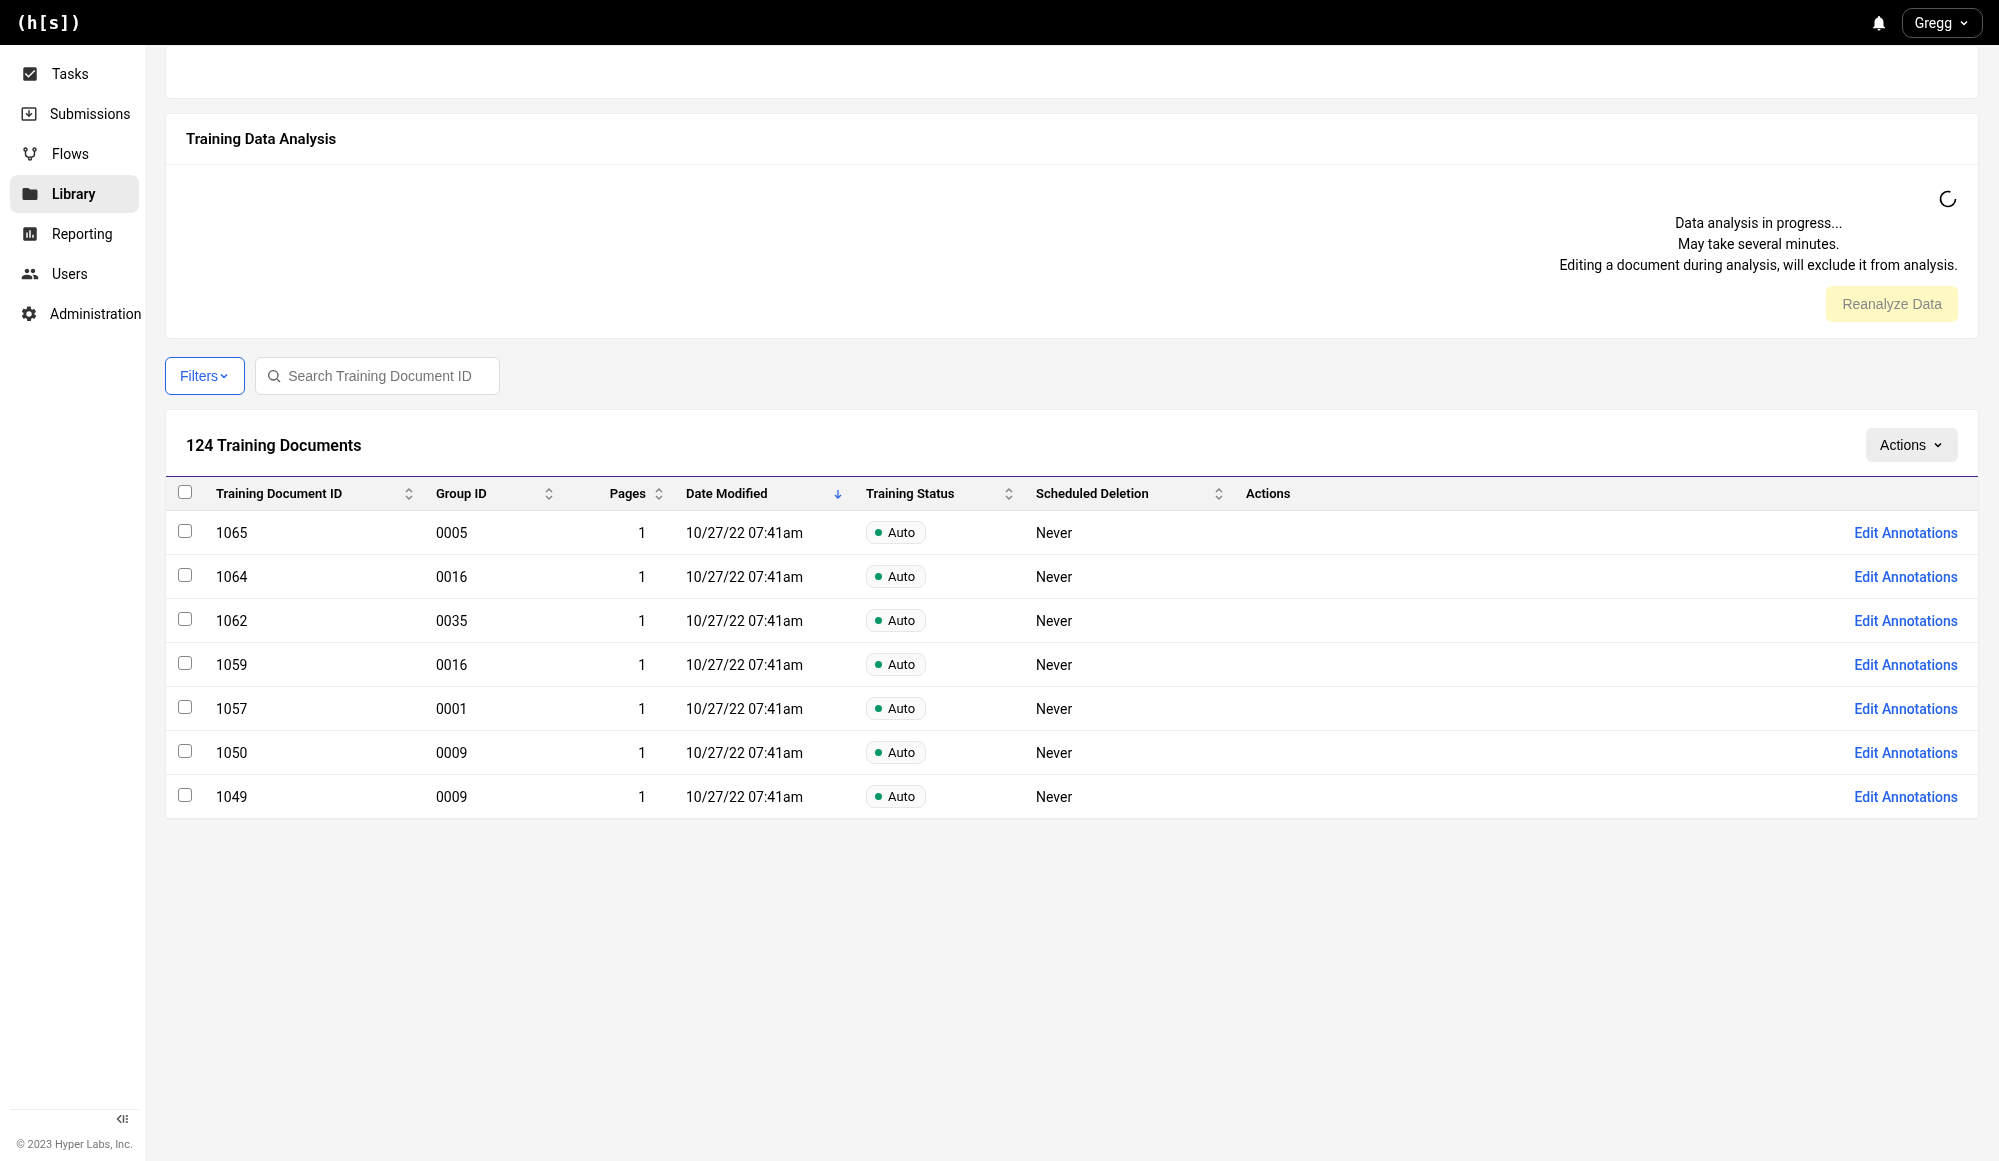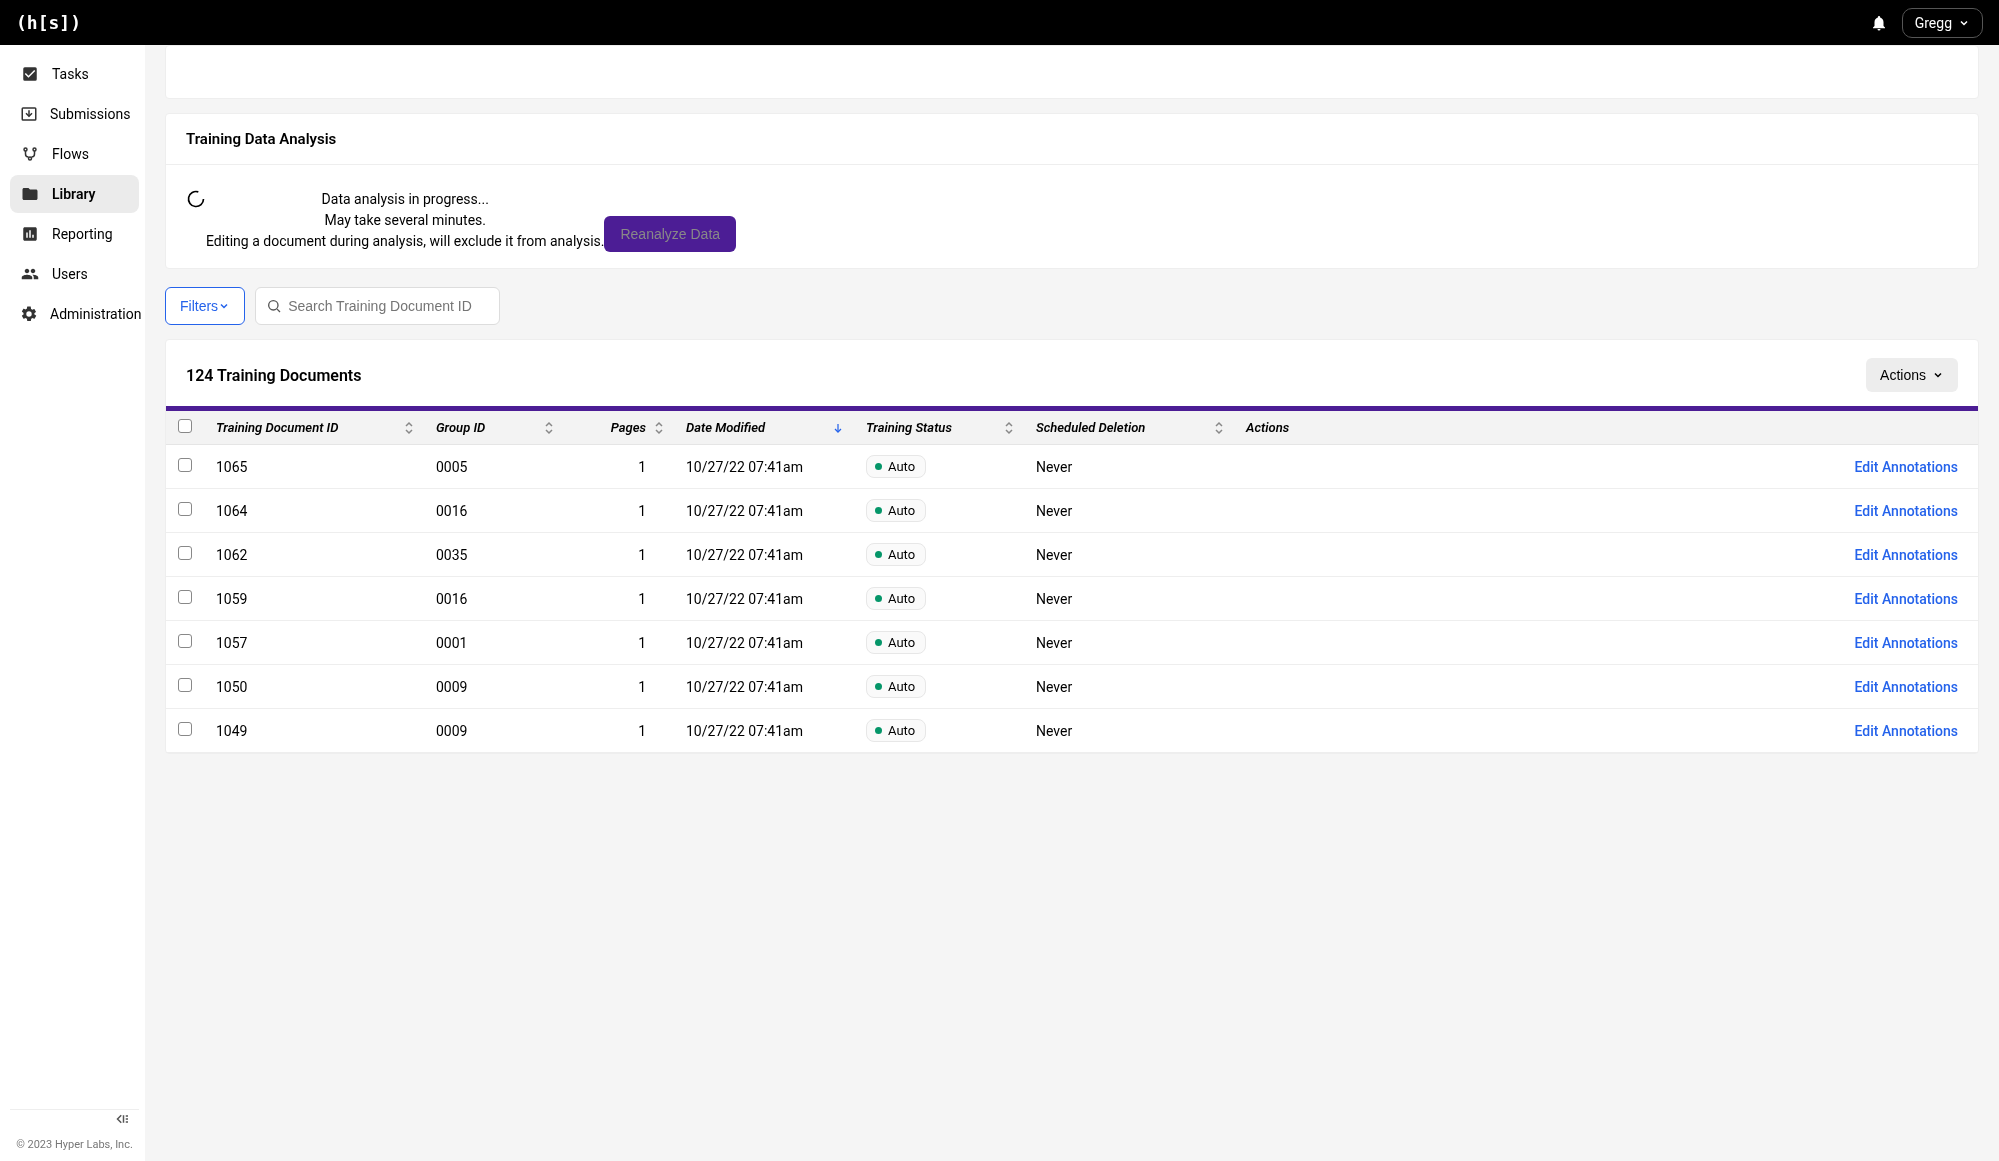--- a/index.html
+++ b/index.html
@@ -24,46 +24,46 @@
 .sidebar-footer .copyright { font-size: 11px; color: #777; align-self: center; }
 
 
 .main { flex: 1; overflow-y: auto; padding: 0 20px 20px 20px; }
 
 
 .card { background: #fff; border-radius: 4px; margin-top: 14px; border: 1px solid #eee; }
 .card-header { padding: 16px 20px; font-weight: 600; font-size: 15px; border-bottom: 1px solid #eee; }
 
 
-.analysis-body { display: flex; flex-direction: row; align-items: flex-start; padding: 24px 20px 16px 20px; }
+.analysis-body { display: flex; flex-direction: column; align-items: flex-end; padding: 24px 20px 16px 20px; }
 .spinner-row { margin-bottom: 4px; }
 .analysis-text { text-align: center; line-height: 1.5; font-size: 14px; }
 .reanalyze-row { align-self: flex-end; margin-top: 10px; }
-.btn-secondary { background: #4c1d95; border: none; border-radius: 6px; padding: 10px 16px; font-size: 14px; font-weight: 500; cursor: pointer; }
+.btn-secondary { background: #fef9c3; border: none; border-radius: 6px; padding: 10px 16px; font-size: 14px; font-weight: 500; cursor: pointer; }
 .btn-secondary:disabled { color: #888; }
 
 
 .filter-row { display: flex; gap: 10px; margin-top: 18px; }
 .btn-outline-primary { background: #fff; border: 1.5px solid #2563eb; color: #2563eb; border-radius: 6px; padding: 8px 14px; font-size: 14px; font-weight: 500; display: flex; align-items: center; cursor: pointer; }
 .search-wrap { background: #fff; border: 1px solid #ddd; border-radius: 6px; display: flex; align-items: center; padding: 0 10px; width: 245px; }
 .search-wrap input { border: none; outline: none; padding: 10px 6px; flex: 1; font-size: 14px; }
 .search-icon { color: #555; }
 
 
 .table-header-row { display: flex; justify-content: space-between; align-items: center; padding: 18px 20px 14px 20px; }
 .table-title { font-weight: 600; font-size: 16px; }
 .actions-btn { background: #ededed; border: none; border-radius: 6px; padding: 9px 14px; font-size: 14px; display: flex; align-items: center; gap: 6px; cursor: pointer; }
 
 .info-block { padding: 0 20px 14px 20px; }
 .info-title { font-weight: 600; font-size: 15px; }
 .info-sub { font-size: 13.5px; color: #333; margin-top: 2px; }
 
 
 table { width: 100%; border-collapse: collapse; }
-thead th { background: #f3f3f3; text-align: left; font-weight: 600; font-size: 13px; padding: 8px 12px; border-top: 5px solid #4c1d95; border-bottom: 1px solid #e5e5e5; position: relative; font-style: italic; }
+thead th { background: #f3f3f3; text-align: left; font-weight: 600; font-size: 13px; padding: 8px 12px; border-top: 1px solid #4c1d95; border-bottom: 1px solid #e5e5e5; position: relative; }
 thead th .sort { position: absolute; right: 10px; top: 50%; transform: translateY(-50%); color: #888; }
 thead th .sort.active { color: #2563eb; }
 tbody td { padding: 10px 12px; border-bottom: 1px solid #eee; font-size: 14px; }
 .checkbox { width: 14px; height: 14px; border: 1.5px solid #888; border-radius: 3px; display: inline-block; background: #fff; cursor: pointer; }
 .th-check { width: 36px; }
 .col-pages { text-align: right; padding-right: 28px; }
 .status-pill { background: #fafafa; border: 1px solid #e7e7e7; border-radius: 8px; padding: 3px 10px 3px 8px; display: inline-flex; align-items: center; gap: 6px; font-size: 13px; }
 .status-dot { width: 7px; height: 7px; border-radius: 50%; background: #059669; display: inline-block; }
 .link-action { color: #2563eb; font-weight: 500; cursor: pointer; }
 .col-actions-hdr { text-align: left; }

